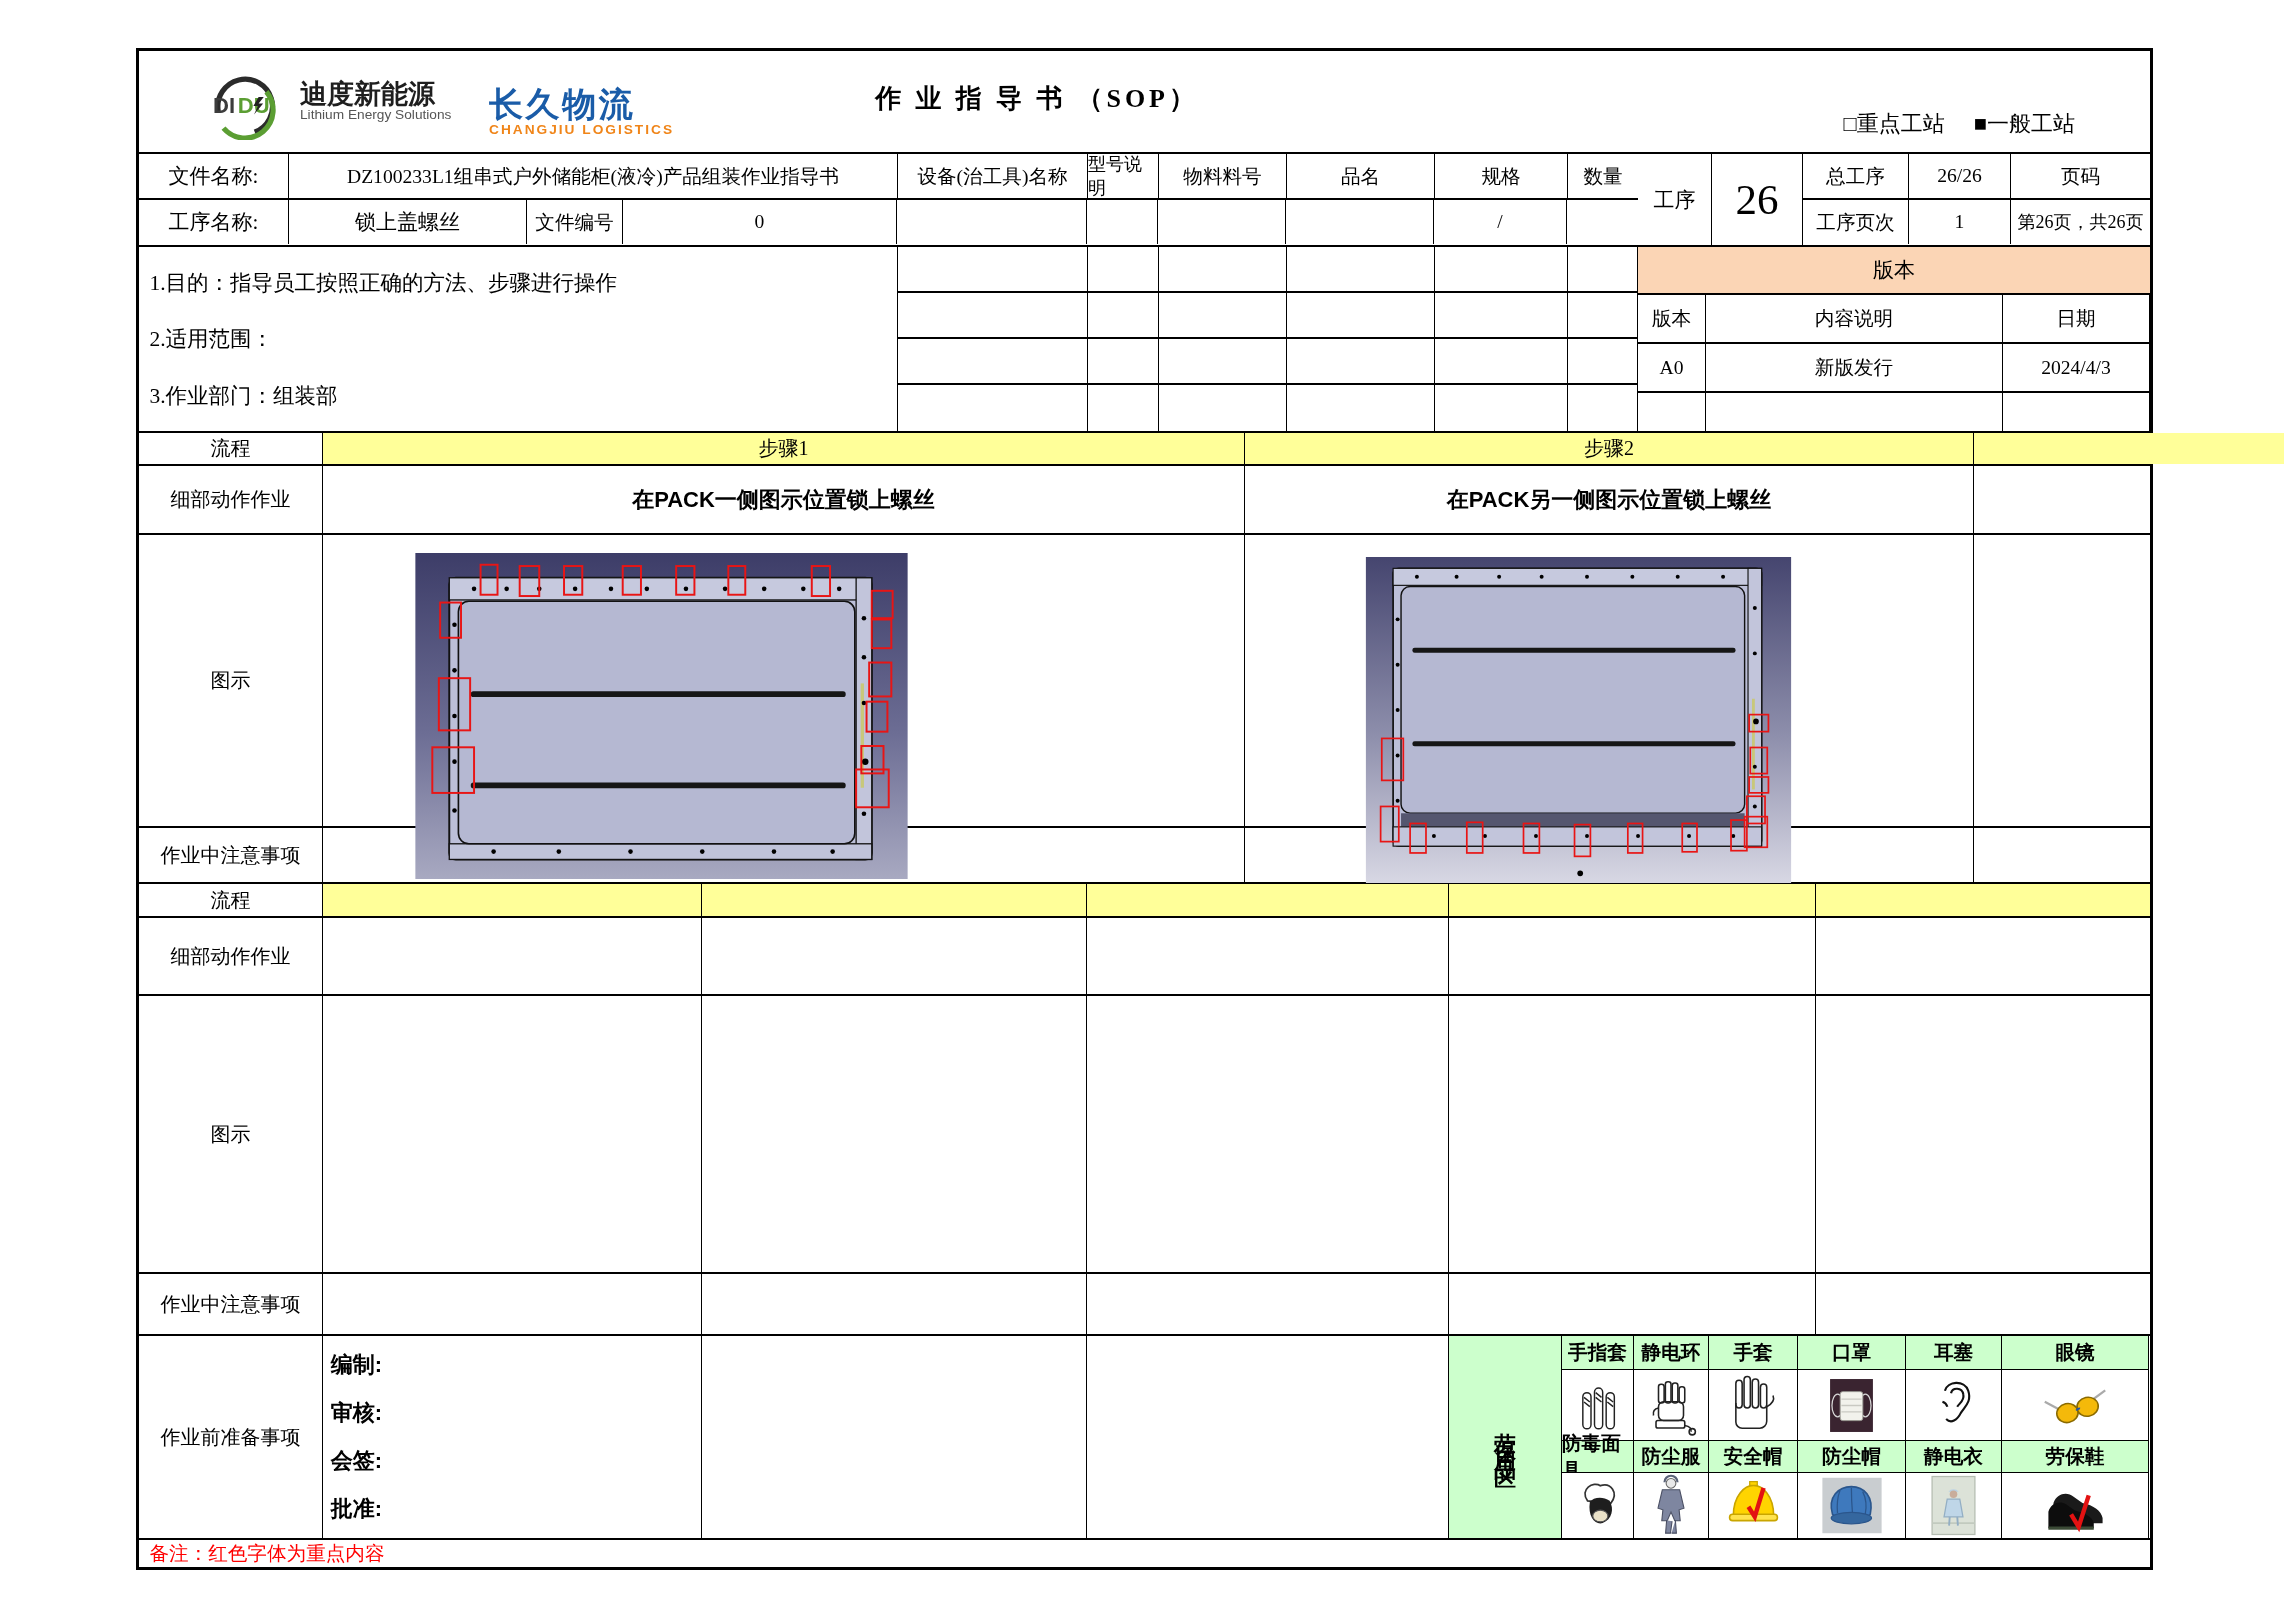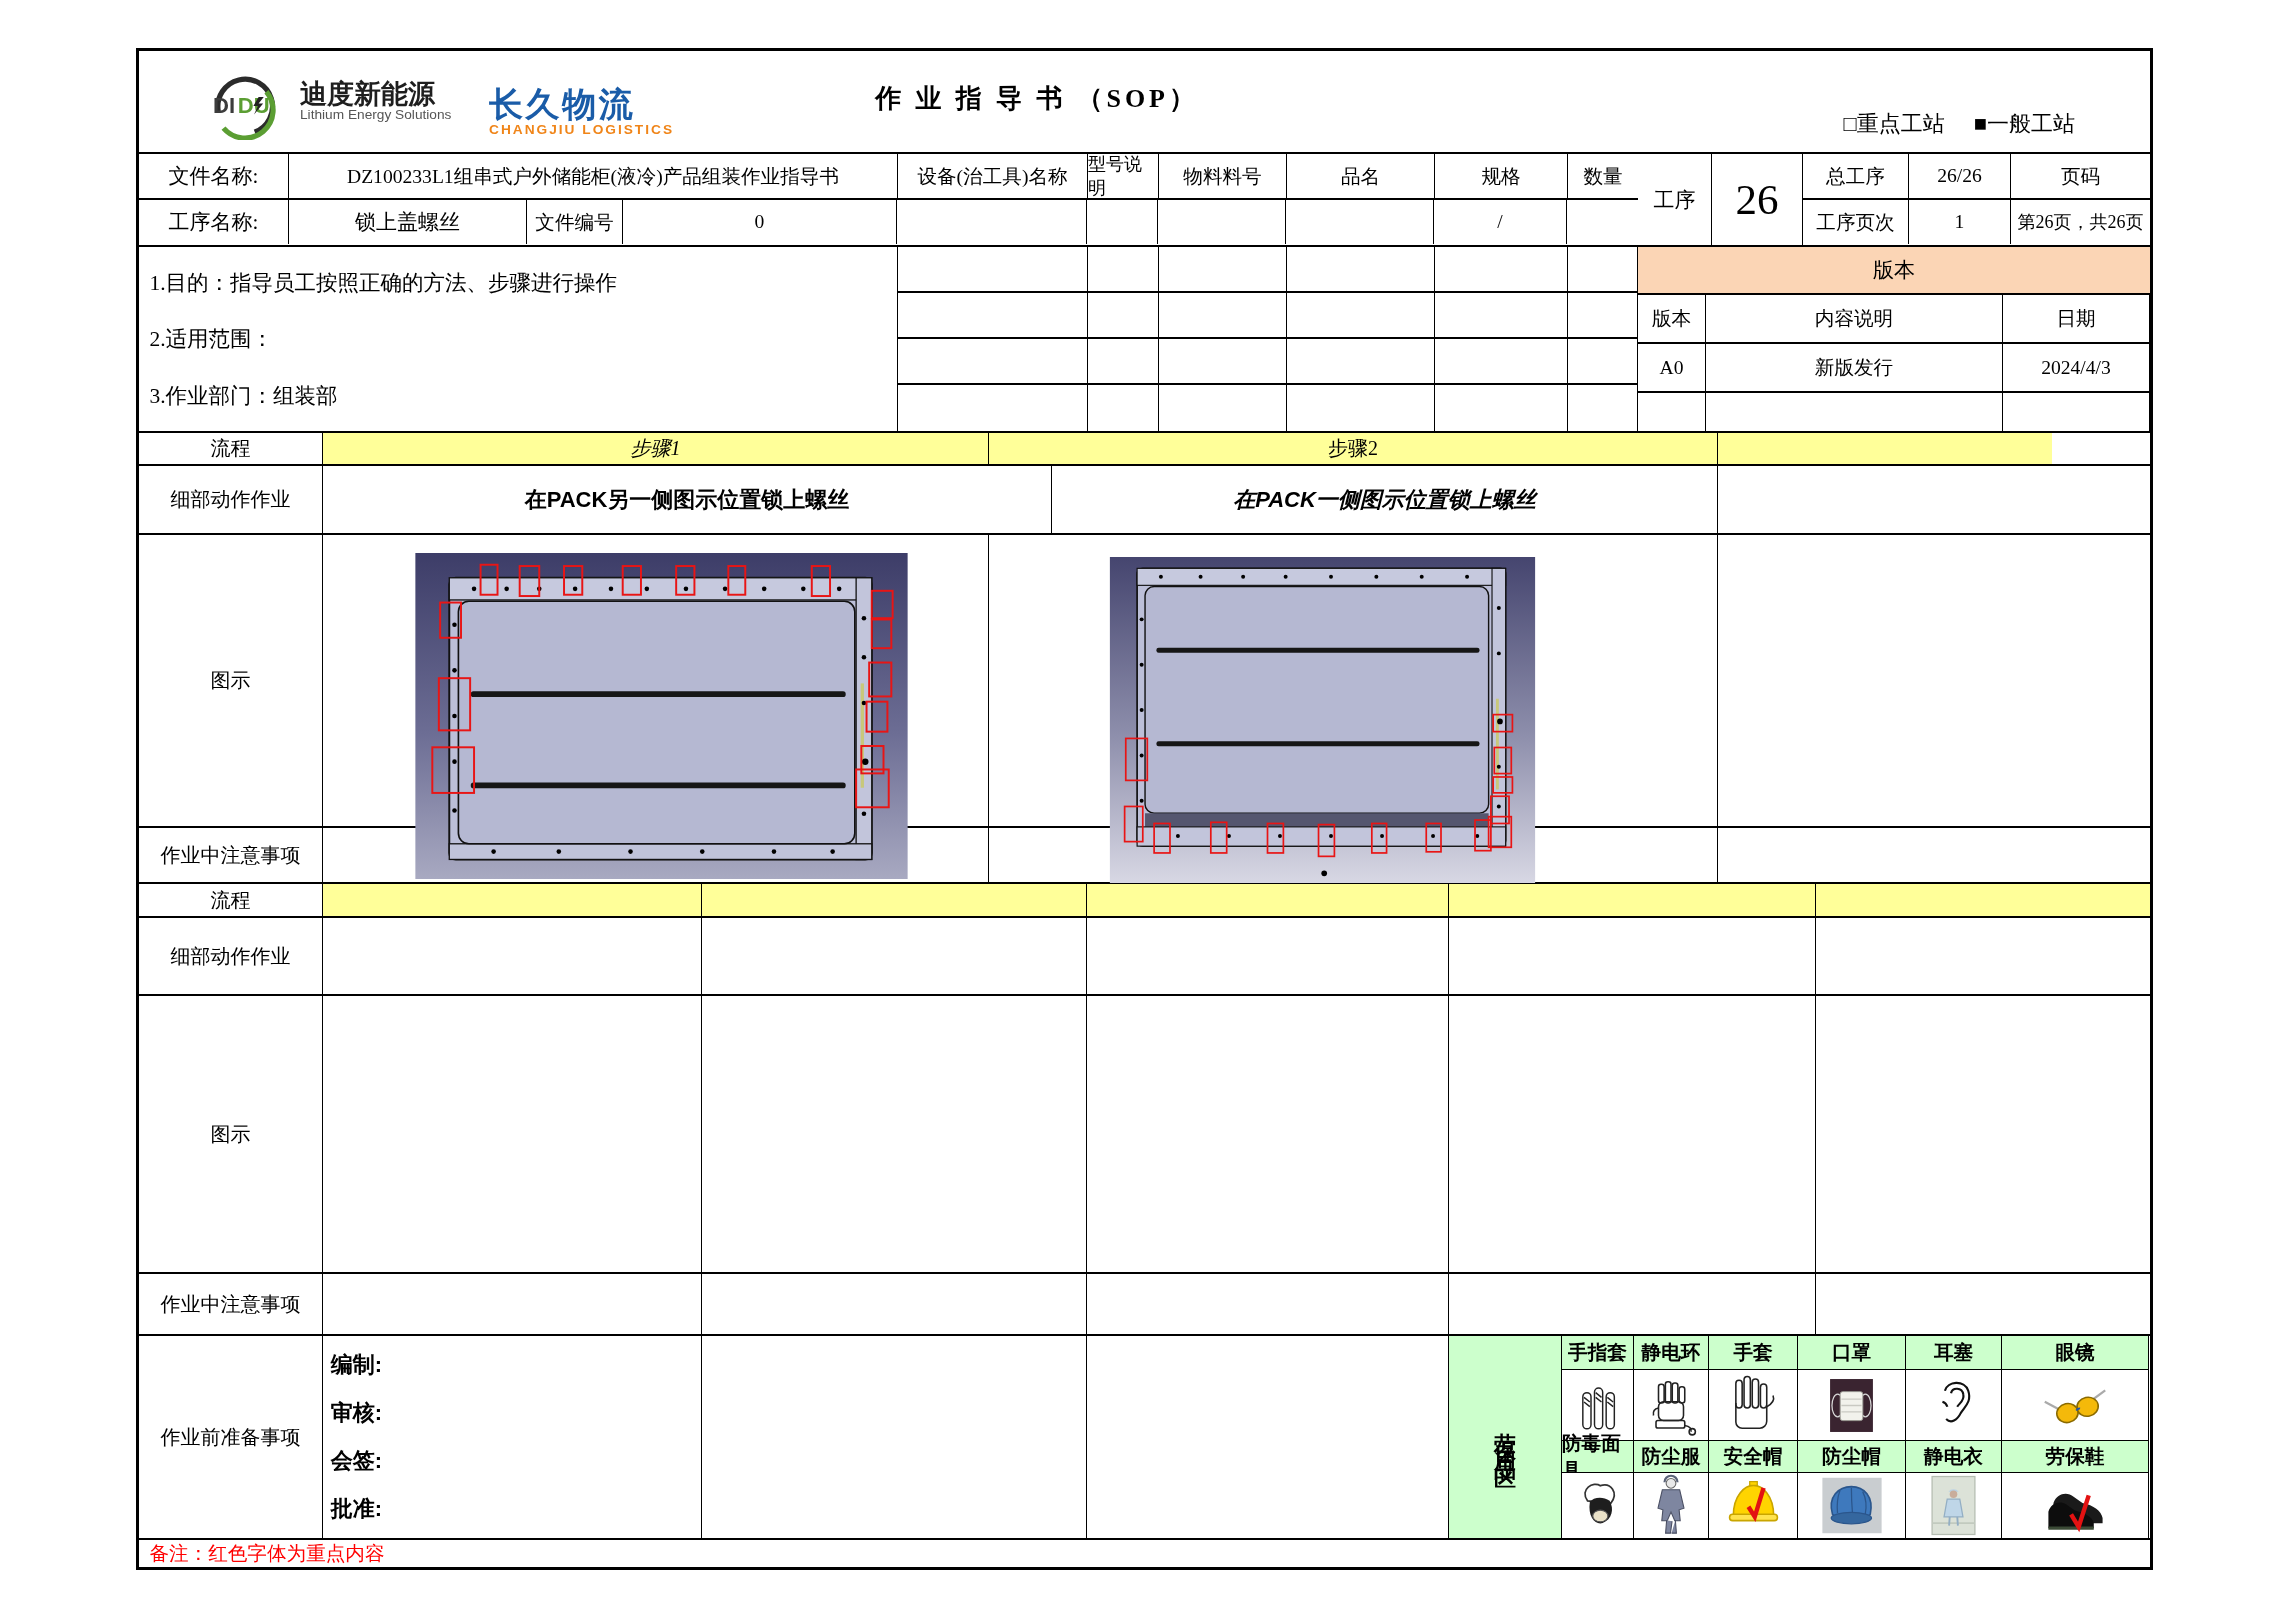--- a/index.html
+++ b/index.html
@@ -55,21 +55,21 @@
   .ver-row{display:flex;flex:none;border-bottom:2px solid #000;}
   .ver-row.last{border-bottom:none;flex:1;}
   .vr1{height:47px;} .vr2{height:47px;}
   .vc1{width:68px;} .vc2{width:297px;} .vc3{width:147px;border-right:none;}
   .vcell{border-right:1.3px solid #000;box-sizing:border-box;display:flex;align-items:center;justify-content:center;font-size:19.6px;}
 
   
   .lblcol{width:184px;flex:none;font-size:20px;}
   .b-flow1{height:33px;} .b-detail1{height:69px;} .b-illu1{height:293px;} .b-note1{height:56px;}
   .b-flow2{height:34px;} .b-detail2{height:78px;} .b-illu2{height:278px;} .b-note2{height:62px;}
-  .w1172{width:666px;flex:none;font-style:italic;} .w1118{width:729px;flex:none;} .w512{width:334px;flex:none;}
+  .w1172{width:922px;flex:none;} .w1118{width:729px;flex:none;} .w512{width:334px;flex:none;}
   .w555{width:362px;flex:none;} .w563{width:367px;flex:none;}
   .w582{width:379px;flex:none;} .w590{width:385px;flex:none;}
   .steplab{font-size:20px;}
   .detail-txt{font-size:22px;font-family:"Liberation Sans",sans-serif;font-weight:bold;}
   .cad{position:absolute;z-index:6;display:block;}
   .cad1{left:91px;top:17.6px;width:495px;height:326px;}
   .cad2{left:89px;top:22px;width:489px;height:326px;}
 
   
   .b-prep{height:204px;}
@@ -220,22 +220,22 @@
 
     <div class="band b-flow1">
       <div class="cell lblcol">流程</div>
       <div class="cell w1172 yellow steplab">步骤1</div>
       <div class="cell w1118 yellow steplab">步骤2</div>
       <div class="cell w512 yellow last"></div>
     </div>
 
     <div class="band b-detail1">
       <div class="cell lblcol">细部动作作业</div>
+      <div class="cell w1172 detail-txt">在PACK一侧图示位置锁上螺丝</div>
       <div class="cell w1118 detail-txt">在PACK另一侧图示位置锁上螺丝</div>
-      <div class="cell w1172 detail-txt">在PACK一侧图示位置锁上螺丝</div>
       <div class="cell w512 last"></div>
     </div>
 
     <div class="band b-illu1">
       <div class="cell lblcol">图示</div>
       <div class="cell w1172">
         <svg class="cad cad1" viewBox="0 0 755 500">
           <defs>
             <linearGradient id="bg1" x1="0" y1="0" x2="0" y2="1">
               <stop offset="0" stop-color="#3D3D68"></stop>

